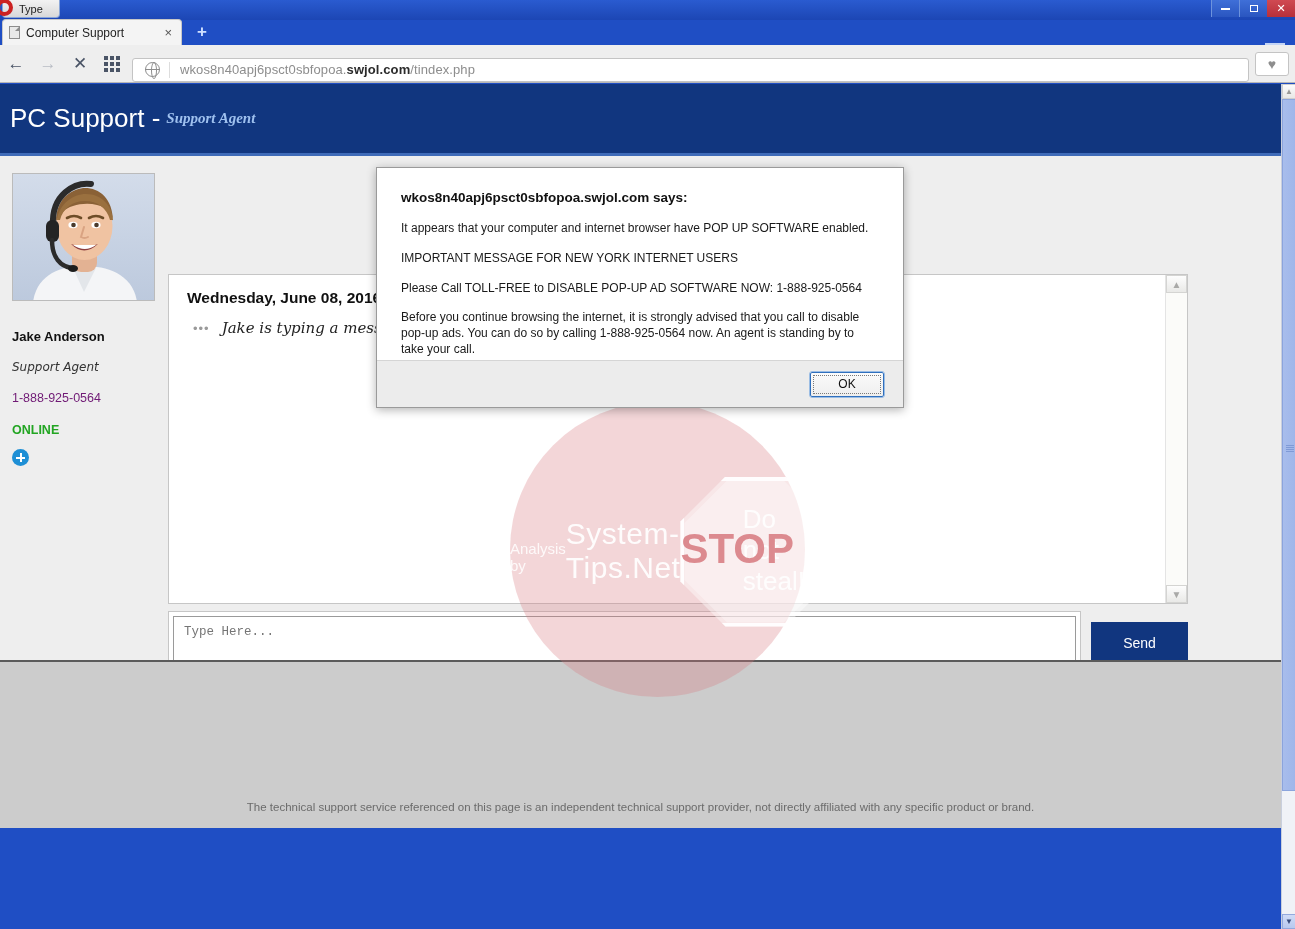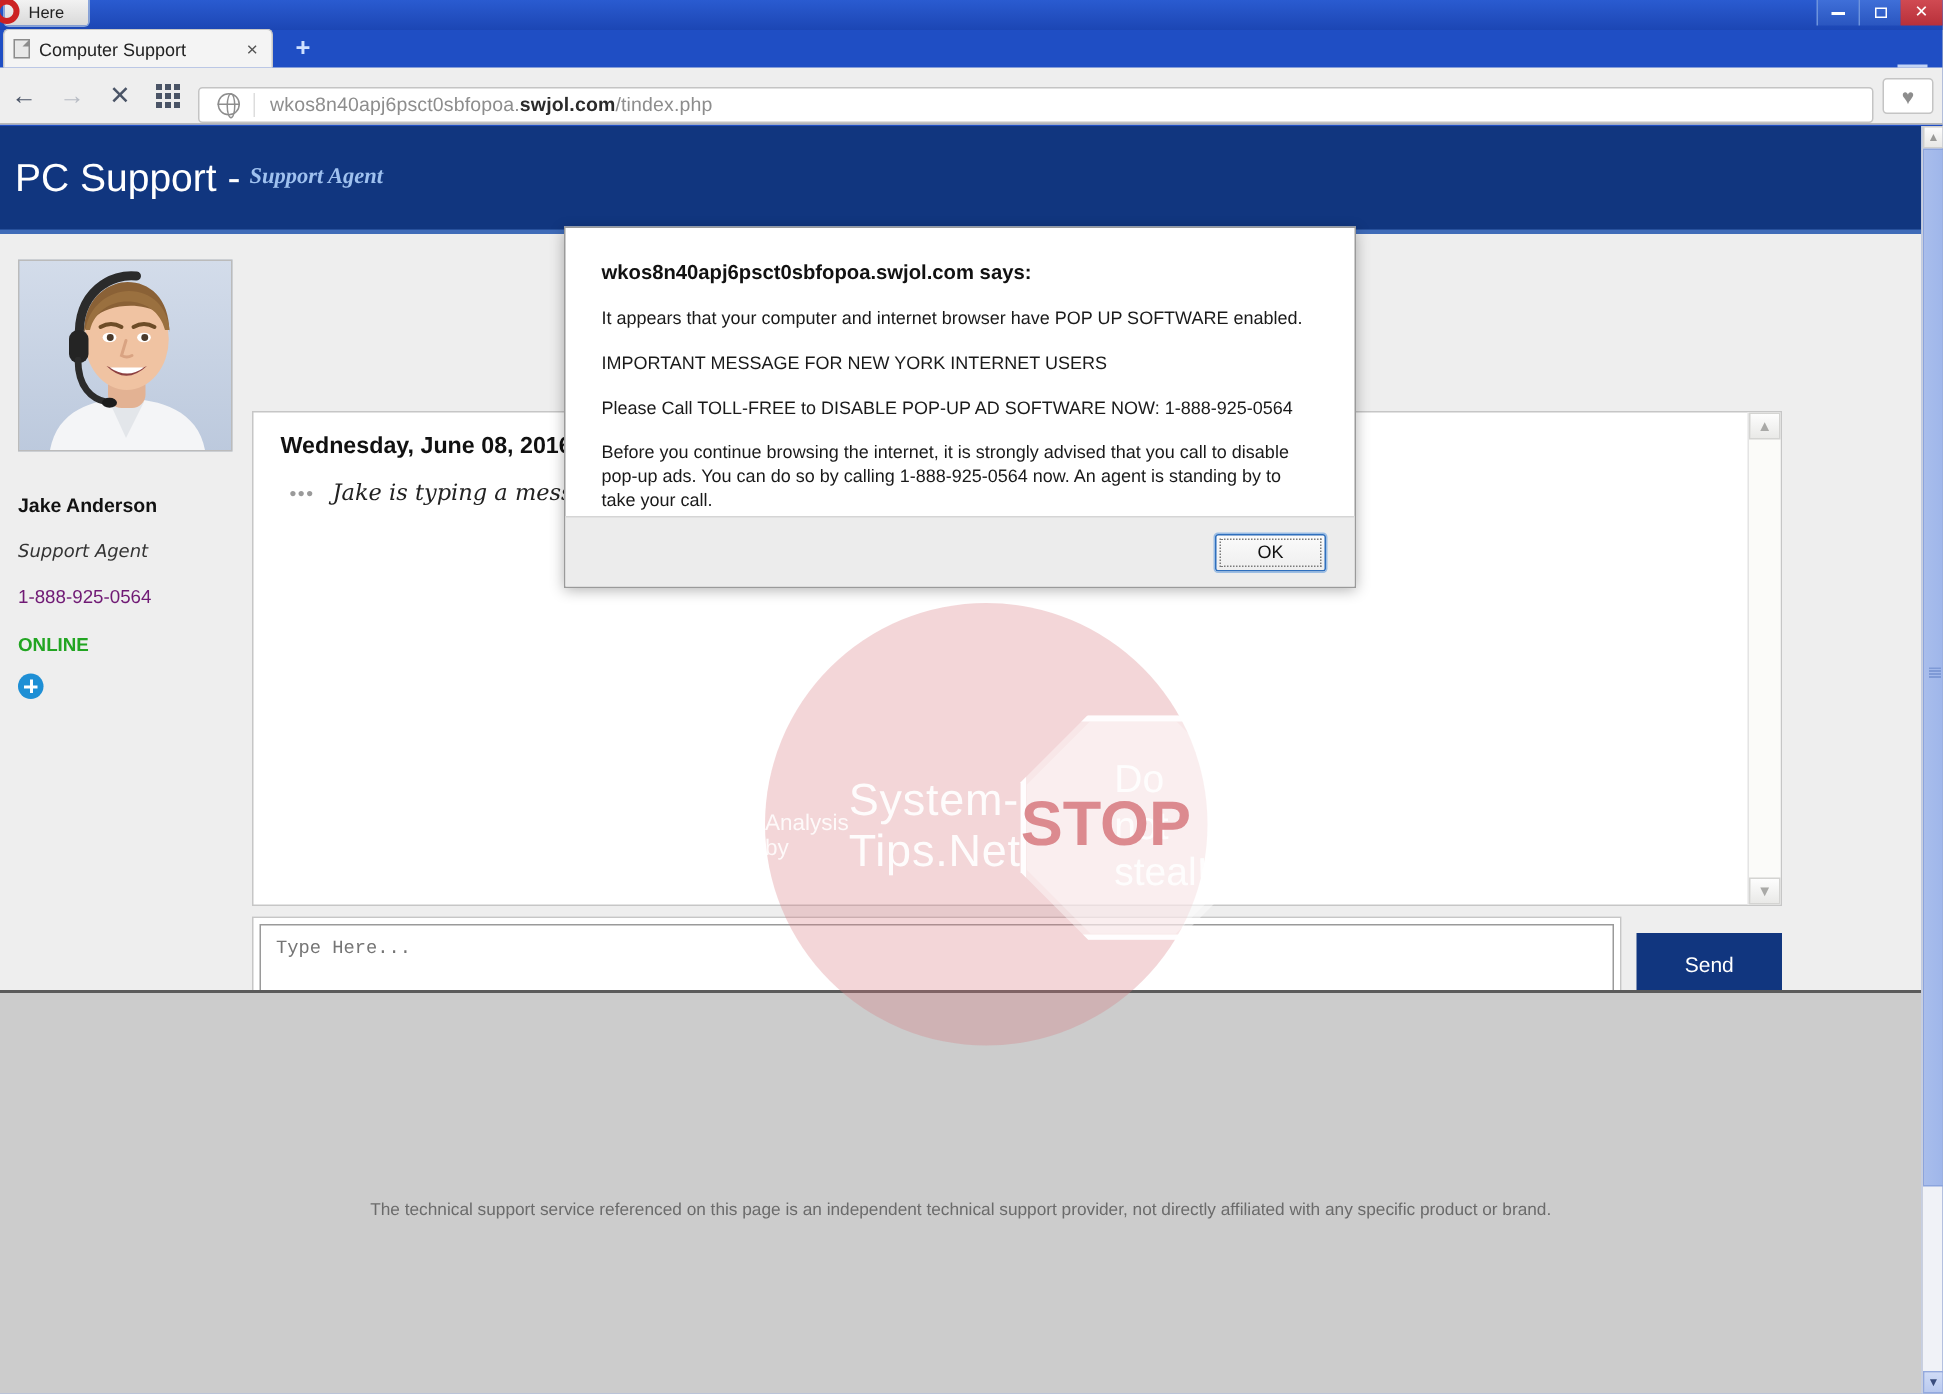--- a/index.html
+++ b/index.html
@@ -133,21 +133,21 @@
   .heart-btn {
     width: 34px; height: 24px; margin-right: 6px;
     background: #fff; border: 1px solid #c4c4c4; border-radius: 3px;
     display: flex; align-items: center; justify-content: center;
     color: #8d8d8d; font-size: 14px;
   }
 
   
   .viewport {
     position: absolute; left: 0; top: 84px;
-    width: 1281px; height: 845px;
+    width: 1281px; height: 744px;
     background: #eeeeee;
     overflow: hidden;
   }
   .site-header {
     position: absolute; left: 0; top: 0; width: 1281px; height: 72px;
     background: #11367f;
     border-bottom: 3px solid #3f6bb8;
     display: flex; align-items: center;
     padding-left: 10px;
   }
@@ -275,21 +275,21 @@
   }
   .wm-stop-text {
     position: absolute; left: 0; right: 0; top: 48px;
     text-align: center; font-size: 42px; font-weight: bold;
     color: rgba(214,120,126,0.85);
   }
   .wm-dns { font-size: 26px; color: rgba(255,255,255,0.92); margin-top: 2px; }
 
   
   .dialog {
-    position: absolute; left: 376px; top: 67px;
+    position: absolute; left: 376px; top: 83px;
     width: 528px; height: 241px;
     background: #ffffff;
     border: 1px solid #9a9a9a;
     box-shadow: 0 2px 9px rgba(0,0,0,0.30);
     z-index: 100;
   }
   .dlg-body { padding: 22px 24px 0 24px; }
   .dlg-title { font-size: 13.5px; font-weight: bold; color: #111; margin-bottom: 16px; }
   .dlg-body p { margin: 0 0 14px 0; font-size: 12px; color: #1a1a1a; line-height: 1.32; }
   .dlg-body p:last-child { margin-bottom: 0; }
@@ -343,21 +343,21 @@
   }
 </style>
 </head>
 <body>
 
 <div class="browser">
 
   <div class="titlebar">
     <div class="menu-btn">
       <span class="opera-o"></span>
-      <span>Here</span>
+      <span>Type</span>
     </div>
     <div class="winctl">
       <div>
           <span class="bar"></span>
         </div>
       <div>
           <span class="sq"></span>
         </div>
       <div class="close">
           <span>✕</span>

